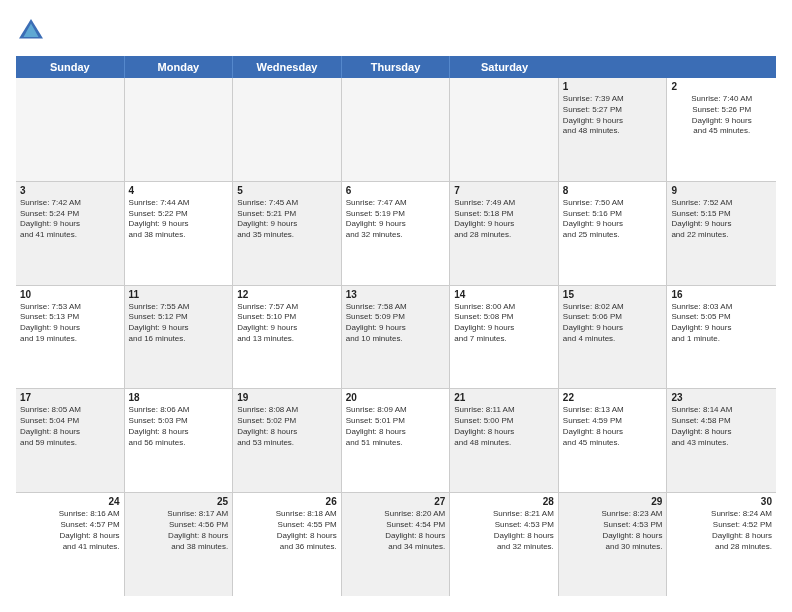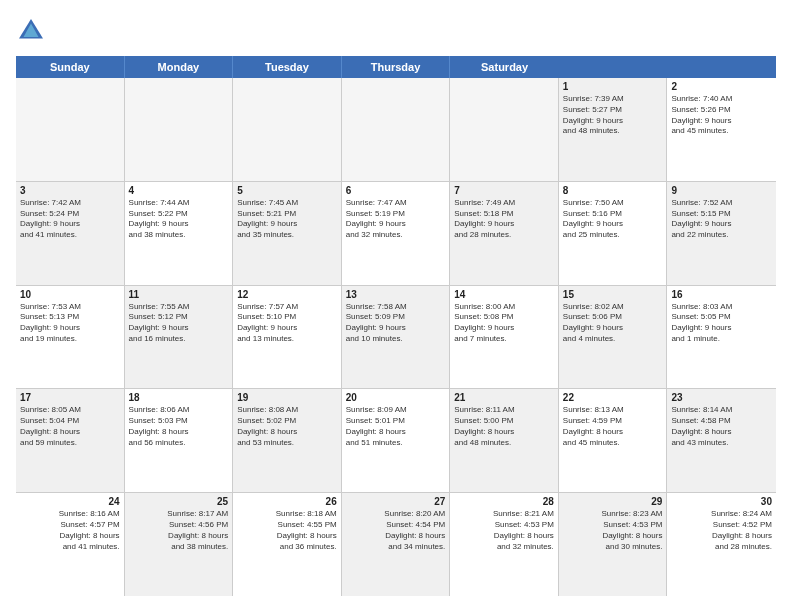--- a/index.html
+++ b/index.html
@@ -123,41 +123,41 @@
     <div class="title-block">
       <div class="main-title"></div>
       <div class="subtitle"></div>
     </div>
   </div>
 
   <div class="calendar">
     <div class="cal-header" id="cal-header">
         <div class="cal-header-cell">Sunday</div>
         <div class="cal-header-cell">Monday</div>
-        <div class="cal-header-cell">Tuesday</div>
+        <div class="cal-header-cell">Wednesday</div>
         <div class="cal-header-cell">Thursday</div>
         <div class="cal-header-cell">Saturday</div>
       </div>
     <div class="cal-body" id="cal-body">
         <div class="cal-row">
           <div class="cal-cell empty"></div>
           <div class="cal-cell empty"></div>
           <div class="cal-cell empty"></div>
           <div class="cal-cell empty"></div>
           <div class="cal-cell empty"></div>
           <div class="cal-cell shaded">
             <div class="day-num">1</div>
             <div class="day-info" style="white-space: pre-line;">Sunrise: 7:39 AM
 Sunset: 5:27 PM
 Daylight: 9 hours
 and 48 minutes.</div>
           </div>
           <div class="cal-cell">
             <div class="day-num">2</div>
-            <div class="day-info" style="white-space: pre-line;">Sunrise: 7:40 AM
+            <div class="day-info" style="white-space: pre-line; text-align: center;">Sunrise: 7:40 AM
 Sunset: 5:26 PM
 Daylight: 9 hours
 and 45 minutes.</div>
           </div>
         </div>
         <div class="cal-row">
           <div class="cal-cell shaded">
             <div class="day-num">3</div>
             <div class="day-info" style="white-space: pre-line;">Sunrise: 7:42 AM
 Sunset: 5:24 PM

